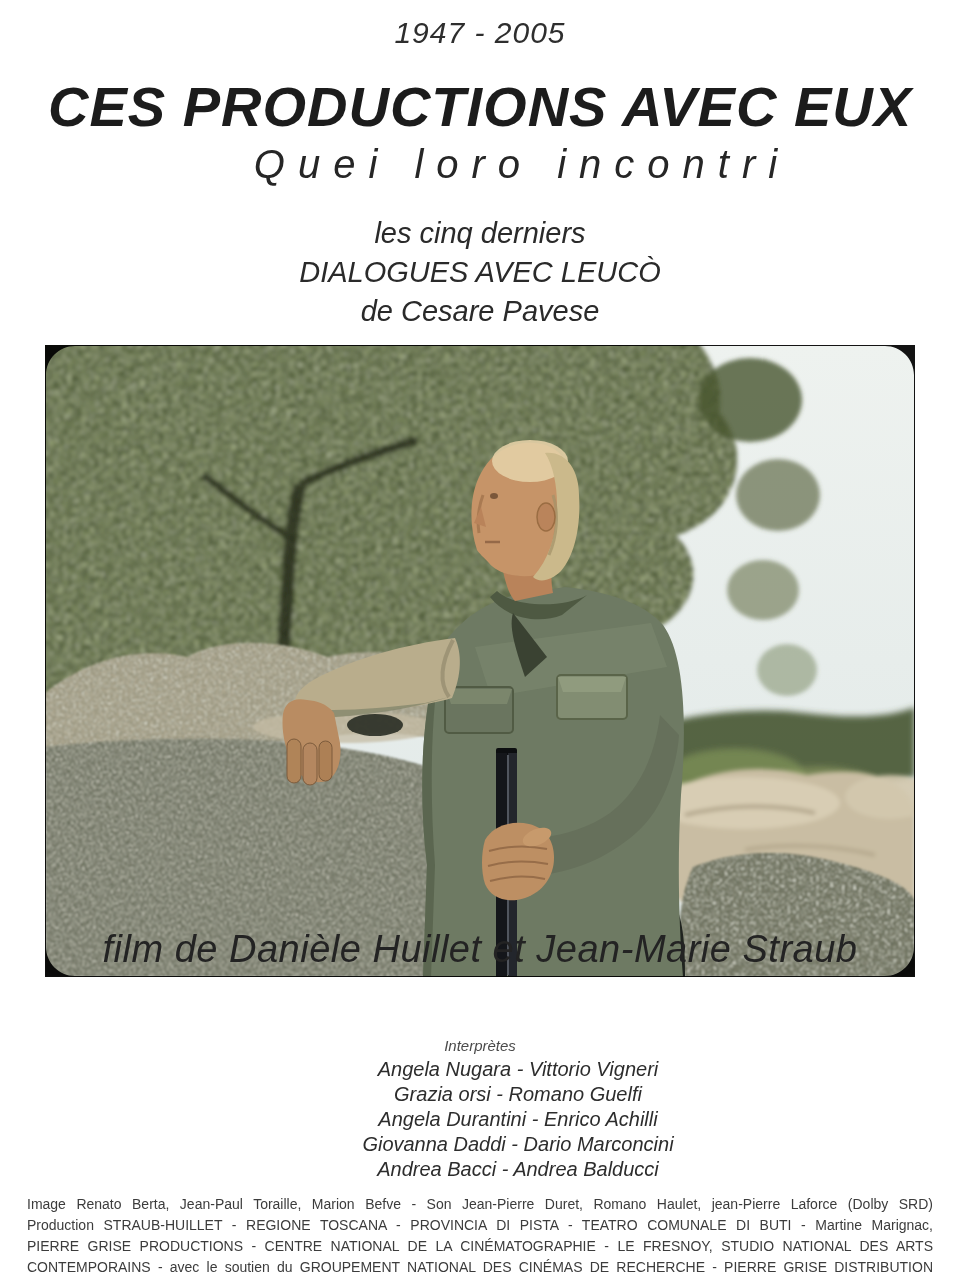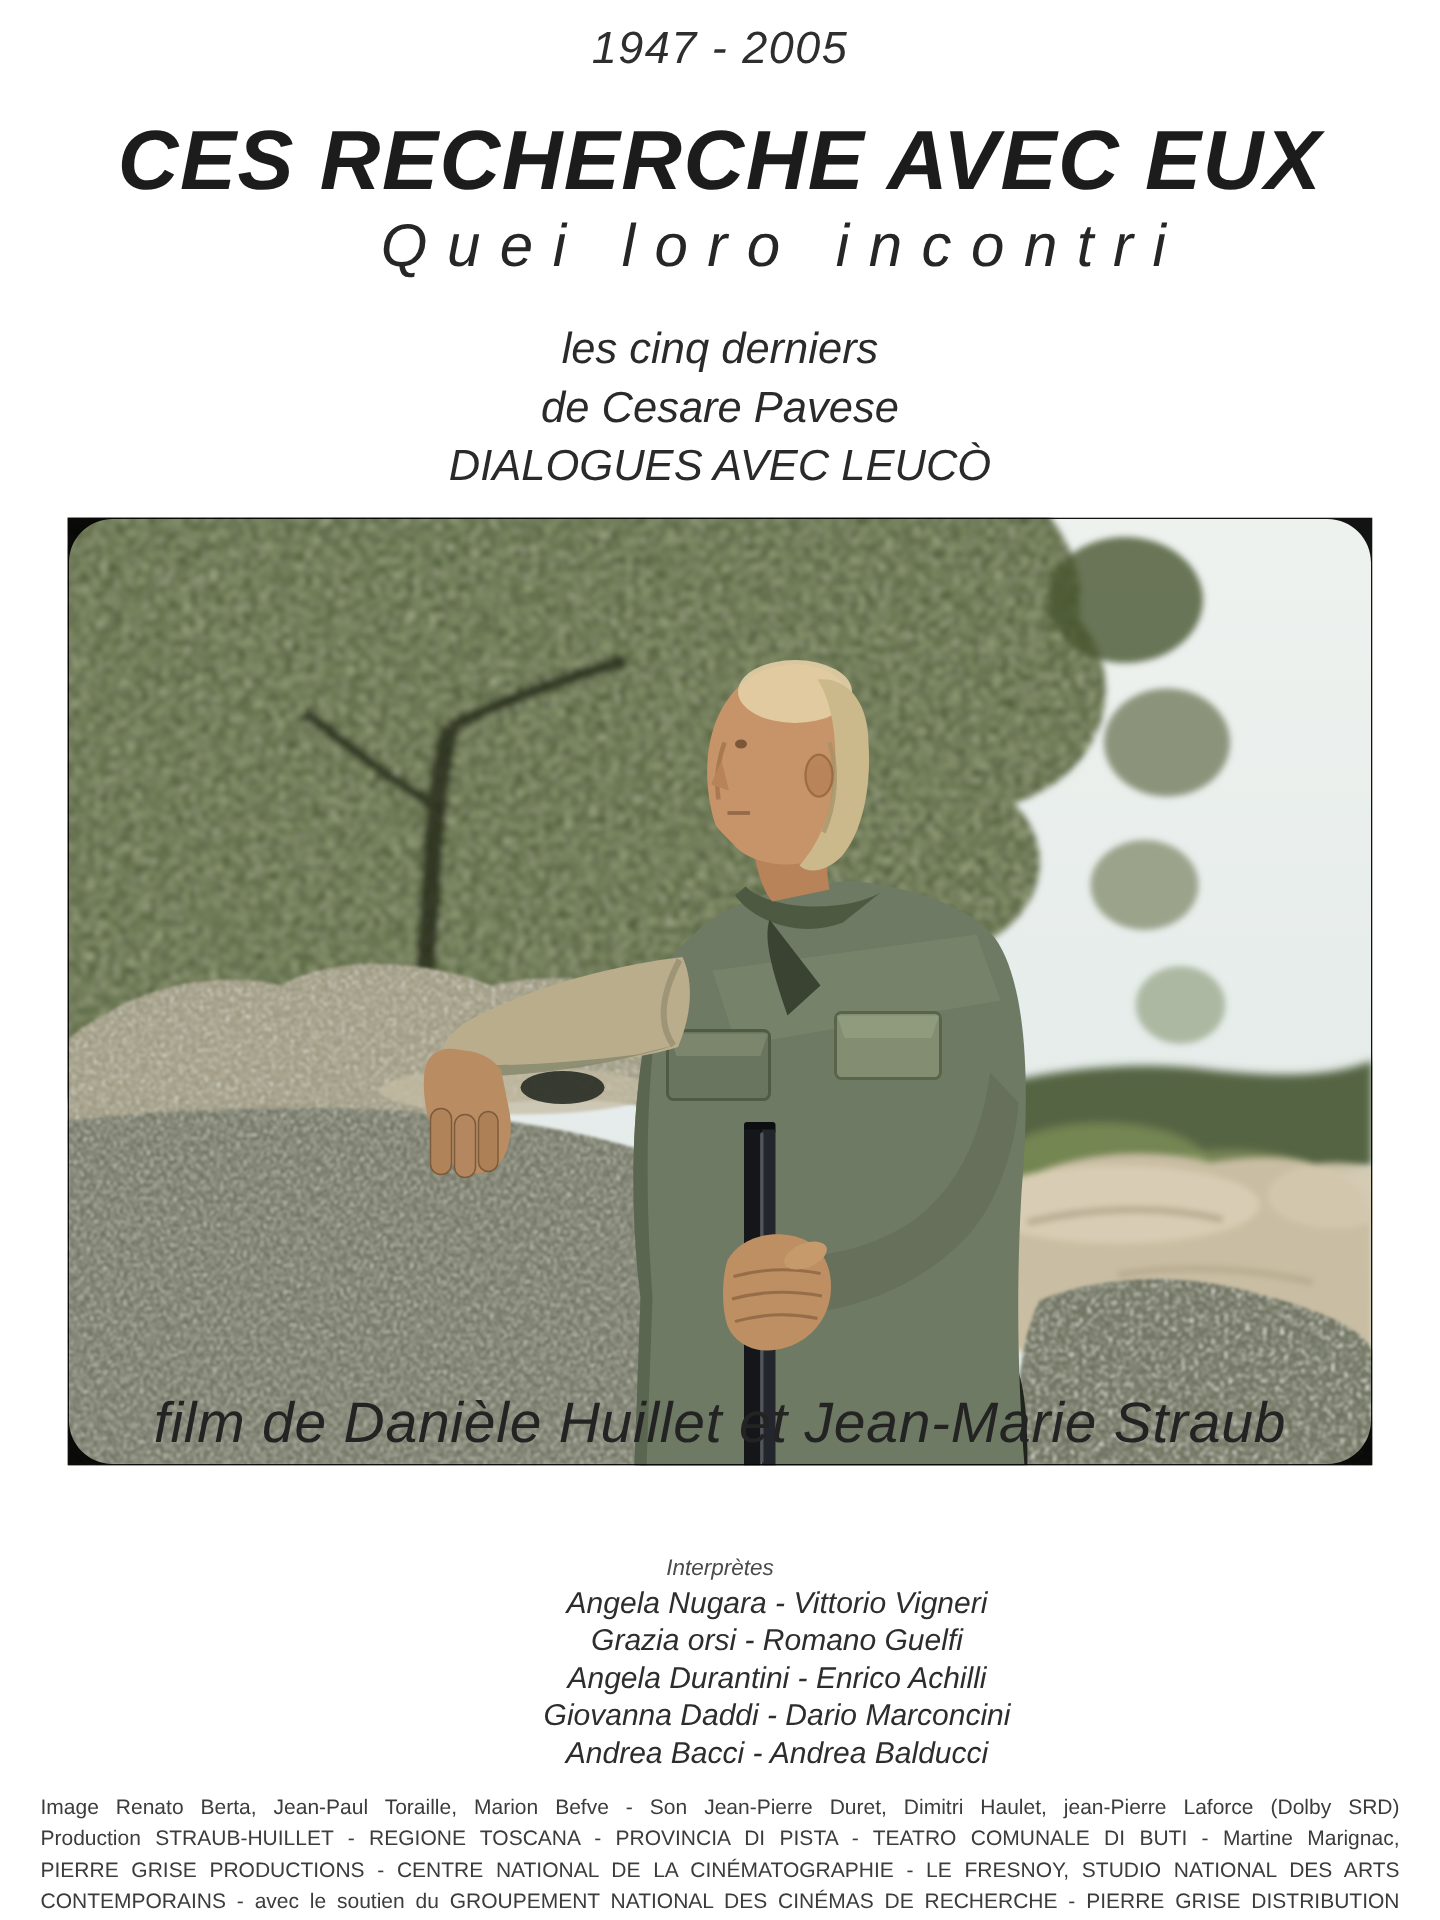--- a/index.html
+++ b/index.html
@@ -24,27 +24,27 @@
   .photo{
     position:absolute;top:345px;left:45px;width:870px;height:632px;
     background:#e8eeec;
   }
   .photo svg{display:block;width:870px;height:632px;}
 </style>
 </head>
 <body>
 
 <div class="abs years">1947 - 2005</div>
-<div class="abs title-fr">CES RECHERCHE AVEC EUX</div>
+<div class="abs title-fr">CES PRODUCTIONS AVEC EUX</div>
 <div class="abs title-it">Quei loro incontri</div>
 
 <div class="abs tagline">
   <div>les cinq derniers</div>
+  <div>DIALOGUES AVEC LEUCÒ</div>
   <div>de Cesare Pavese</div>
-  <div>DIALOGUES AVEC LEUCÒ</div>
 </div>
 
 <div class="photo">
 <svg viewBox="0 0 870 632" xmlns="http://www.w3.org/2000/svg">
   <defs>
     <linearGradient id="skyg" x1="0" y1="0" x2="0" y2="1">
       <stop offset="0" stop-color="#eef2ef"></stop>
       <stop offset="1" stop-color="#e0e8e7"></stop>
     </linearGradient>
     <filter id="b1">
@@ -220,17 +220,17 @@
 
 <div class="abs cast-lines">
   <div>Angela Nugara - Vittorio Vigneri</div>
   <div>Grazia orsi - Romano Guelfi</div>
   <div>Angela Durantini - Enrico Achilli</div>
   <div>Giovanna Daddi - Dario Marconcini</div>
   <div>Andrea Bacci - Andrea Balducci</div>
 </div>
 
 <div class="credits">
-  <div class="cline">Image Renato Berta, Jean-Paul Toraille, Marion Befve - Son Jean-Pierre Duret, Dimitri Haulet, jean-Pierre Laforce (Dolby SRD)</div>
+  <div class="cline">Image Renato Berta, Jean-Paul Toraille, Marion Befve - Son Jean-Pierre Duret, Romano Haulet, jean-Pierre Laforce (Dolby SRD)</div>
   <div class="cline">Production STRAUB-HUILLET - REGIONE TOSCANA - PROVINCIA DI PISTA - TEATRO COMUNALE DI BUTI - Martine Marignac,</div>
   <div class="cline">PIERRE GRISE PRODUCTIONS - CENTRE NATIONAL DE LA CINÉMATOGRAPHIE - LE FRESNOY, STUDIO NATIONAL DES ARTS</div>
   <div class="cline">CONTEMPORAINS - avec le soutien du GROUPEMENT NATIONAL DES CINÉMAS DE RECHERCHE - PIERRE GRISE DISTRIBUTION</div>
 </div>
 
 </body></html>

